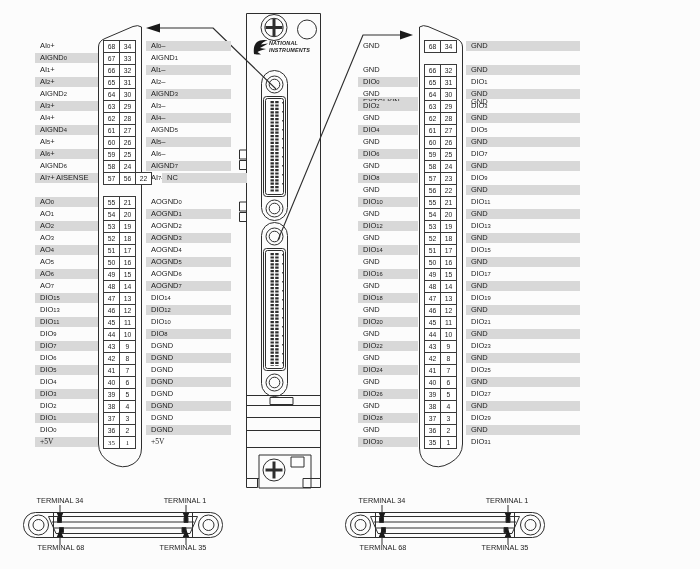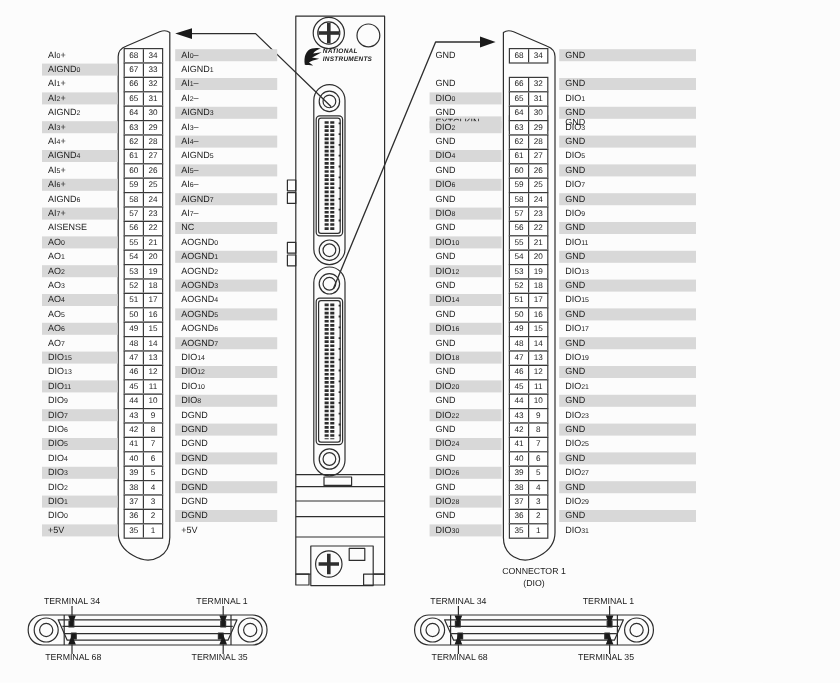--- a/index.html
+++ b/index.html
@@ -257,21 +257,21 @@
         <div class="band gray" style="left: 111px; width: 85px;">AIGND<span class="sub">7</span></div>
       </div>
       <div class="pin-row" style="top: 132px;">
         <div class="band gray" style="left: 0px; width: 63px;">AI<span class="sub">7</span>+</div>
         <div class="pinbox" style="left: 68px; width: 33px;">
           <div class="cell">57</div>
           <div class="cell">23</div>
         </div>
         <div class="band" style="left: 111px; width: 85px;">AI<span class="sub">7</span>–</div>
       </div>
-      <div class="pin-row" style="top: 144px;">
+      <div class="pin-row" style="top: 132px; margin-left: 16px;">
         <div class="band" style="left: 0px; width: 63px;">AISENSE</div>
         <div class="pinbox" style="left: 68px; width: 33px;">
           <div class="cell">56</div>
           <div class="cell">22</div>
         </div>
         <div class="band gray" style="left: 111px; width: 85px;">NC</div>
       </div>
       <div class="pin-row" style="top: 156px;">
         <div class="band gray" style="left: 0px; width: 63px;">AO<span class="sub">0</span></div>
         <div class="pinbox" style="left: 68px; width: 33px;">
@@ -425,21 +425,21 @@
         <div class="band" style="left: 111px; width: 85px;">DGND</div>
       </div>
       <div class="pin-row" style="top: 384px;">
         <div class="band" style="left: 0px; width: 63px;">DIO<span class="sub">0</span></div>
         <div class="pinbox" style="left: 68px; width: 33px;">
           <div class="cell">36</div>
           <div class="cell">2</div>
         </div>
         <div class="band gray" style="left: 111px; width: 85px;">DGND</div>
       </div>
-      <div class="pin-row" style="top: 396px;">
+      <div class="pin-row" style="top: 396px; font-family: Liberation Serif, serif;">
         <div class="band gray" style="left: 0px; width: 63px;">+5V</div>
         <div class="pinbox" style="left: 68px; width: 33px;">
           <div class="cell">35</div>
           <div class="cell">1</div>
         </div>
         <div class="band" style="left: 111px; width: 85px;">+5V</div>
       </div>
     </div>
   <div id="conn1-rows" class="pintable" style="left:358px;top:40px;width:222px;height:410px">
       <div class="pin-row" style="top: 0px;">
@@ -709,24 +709,20 @@
       <div class="pin-row" style="top: 396px;">
         <div class="band gray" style="left: 0px; width: 60px;">DIO<span class="sub">30</span></div>
         <div class="pinbox" style="left: 66px; width: 33px;">
           <div class="cell">35</div>
           <div class="cell">1</div>
         </div>
         <div class="band" style="left: 108px; width: 114px;">DIO<span class="sub">31</span></div>
       </div>
     </div>
 
-  <div class="caption" style="left:385px;top:471px;width:120px">
-    <div>CONNECTOR 1</div>
-    <div>(DIO)</div>
-  </div>
 
   <div class="tlabel" style="left:27px;top:496px">TERMINAL 34</div>
   <div class="tlabel" style="left:152px;top:496px">TERMINAL 1</div>
   <div class="tlabel" style="left:28px;top:543px">TERMINAL 68</div>
   <div class="tlabel" style="left:150px;top:543px">TERMINAL 35</div>
 
   <div class="tlabel" style="left:349px;top:496px">TERMINAL 34</div>
   <div class="tlabel" style="left:474px;top:496px">TERMINAL 1</div>
   <div class="tlabel" style="left:350px;top:543px">TERMINAL 68</div>
   <div class="tlabel" style="left:472px;top:543px">TERMINAL 35</div>

